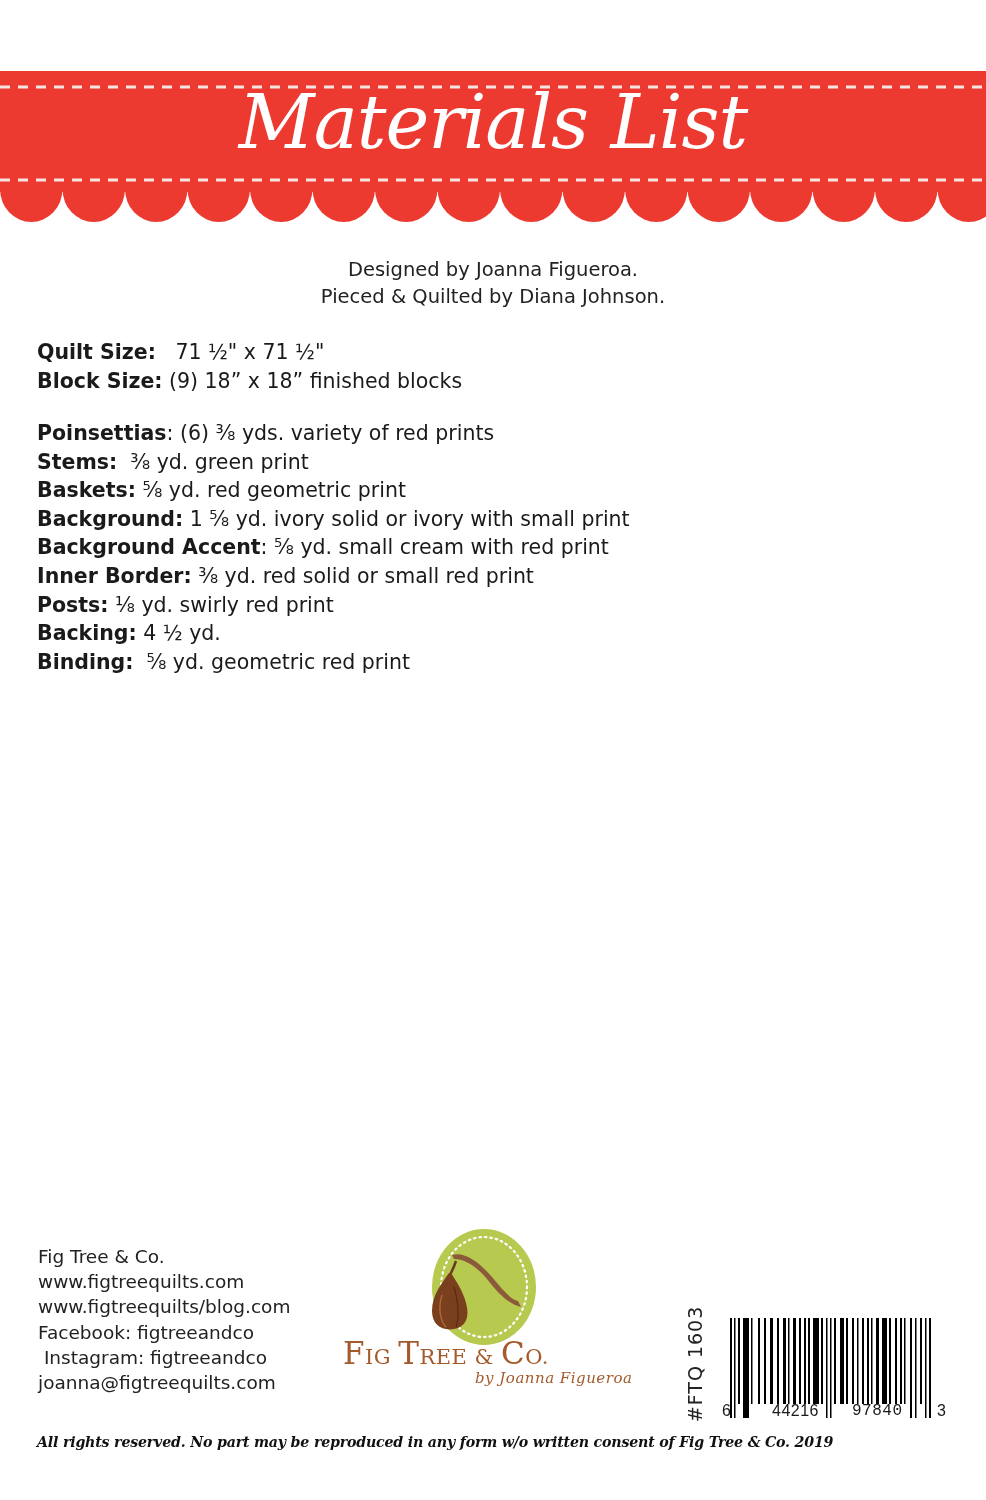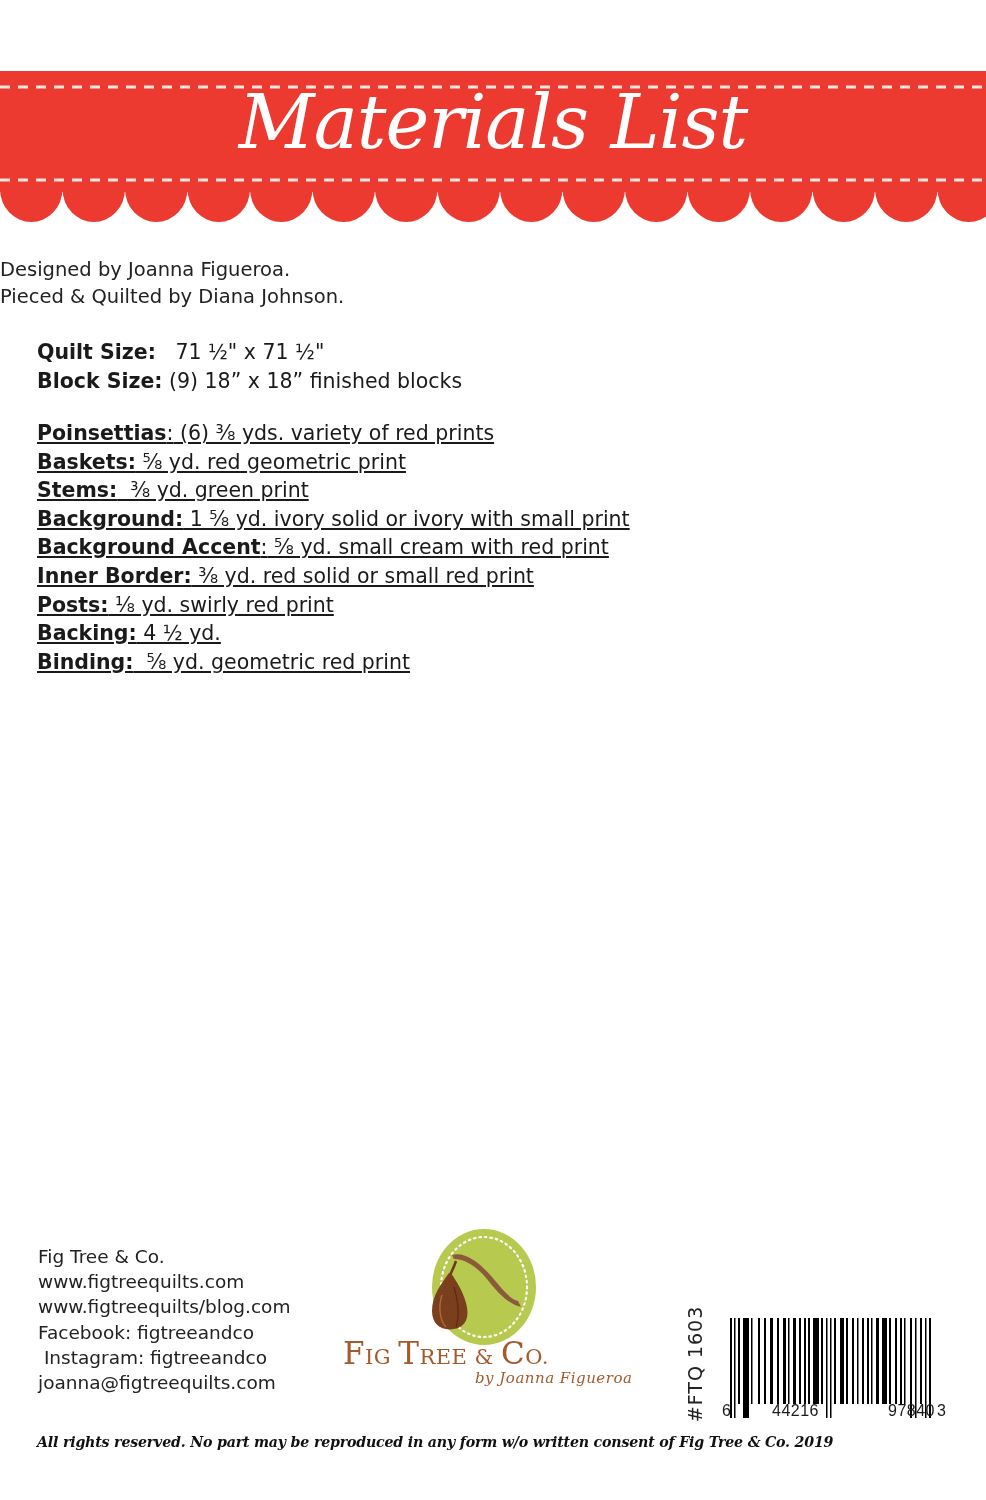--- a/index.html
+++ b/index.html
@@ -8,25 +8,25 @@
     font-family: "DejaVu Sans", sans-serif; color: #1a1a1a;
   }
   .banner { position: absolute; left: 0; top: 71px; width: 986px; height: 155px; }
   .banner svg { display: block; }
   .banner-title {
     position: absolute; left: 0; top: 82px; width: 986px; text-align: center;
     font-family: "DejaVu Serif", serif; font-style: italic; font-size: 74px; color: #ffffff;
     letter-spacing: -1px; line-height: 1;
   }
   .credits {
-    position: absolute; left: 0; top: 256px; width: 986px; text-align: left;
+    position: absolute; left: 0; top: 256px; width: 986px; text-align: center;
     font-size: 19.5px; line-height: 27px; color: #222;
   }
   .specs { position: absolute; left: 37px; top: 338px; font-size: 20.5px; line-height: 28.5px; }
-  .materials { position: absolute; left: 37px; top: 419px; font-size: 20.5px; line-height: 28.6px; text-decoration: underline; }
+  .materials { position: absolute; left: 37px; top: 419px; font-size: 20.5px; line-height: 28.6px; }
   .row { white-space: nowrap; }
   .lbl { font-weight: bold; }
   .contact {
     position: absolute; left: 38px; top: 1244px; font-size: 18.5px; line-height: 25.2px; color: #222;
   }
   .logo { position: absolute; left: 330px; top: 1225px; width: 320px; height: 175px; }
   .logo-name {
     position: absolute; left: 13px; top: 110px; font-family: "DejaVu Serif", serif;
     color: #a45a2b; font-size: 21px; letter-spacing: 0.5px; white-space: nowrap;
   }
@@ -94,22 +94,22 @@
   <div class="row">
     <span class="lbl">Quilt Size:</span><span style="white-space:pre">   71 ½" x 71 ½"</span>
   </div>
   <div class="row">
     <span class="lbl">Block Size:</span><span style="white-space:pre"> (9) 18” x 18” finished blocks</span>
   </div>
 </div>
 
 <div class="materials">
   <div class="row"><span class="lbl">Poinsettias</span><span>:</span><span style="white-space:pre"> (6) ⅜ yds. variety of red prints</span></div>
+  <div class="row"><span class="lbl">Stems:</span><span></span><span style="white-space:pre">  ⅜ yd. green print</span></div>
   <div class="row"><span class="lbl">Baskets:</span><span></span><span style="white-space:pre"> ⅝ yd. red geometric print</span></div>
-  <div class="row"><span class="lbl">Stems:</span><span></span><span style="white-space:pre">  ⅜ yd. green print</span></div>
   <div class="row"><span class="lbl">Background:</span><span></span><span style="white-space:pre"> 1 ⅝ yd. ivory solid or ivory with small print</span></div>
   <div class="row"><span class="lbl">Background Accent</span><span>:</span><span style="white-space:pre"> ⅝ yd. small cream with red print</span></div>
   <div class="row"><span class="lbl">Inner Border:</span><span></span><span style="white-space:pre"> ⅜ yd. red solid or small red print</span></div>
   <div class="row"><span class="lbl">Posts:</span><span></span><span style="white-space:pre"> ⅛ yd. swirly red print</span></div>
   <div class="row"><span class="lbl">Backing:</span><span></span><span style="white-space:pre"> 4 ½ yd.</span></div>
   <div class="row"><span class="lbl">Binding:</span><span></span><span style="white-space:pre">  ⅝ yd. geometric red print</span></div>
 </div>
 
 <div class="contact">
   <div>Fig Tree &amp; Co.</div>
@@ -175,17 +175,17 @@
       <rect x="178" y="2" width="2" height="86" fill="#000"></rect>
       <rect x="182" y="2" width="1.5" height="86" fill="#000"></rect>
       <rect x="188" y="2" width="2" height="100" fill="#000"></rect>
       <rect x="193" y="2" width="1.5" height="100" fill="#000"></rect>
       <rect x="198" y="2" width="2" height="86" fill="#000"></rect>
       <rect x="203" y="2" width="1.5" height="100" fill="#000"></rect>
       <rect x="207" y="2" width="2" height="100" fill="#000"></rect>
     </svg>
   <div style="position:absolute;left:0;top:86px;font-size:16px;font-family:'Liberation Sans',sans-serif;">6</div>
   <div style="position:absolute;left:50px;top:86px;font-size:16px;font-family:Liberation Sans, sans-serif;letter-spacing:0.5px;">44216</div>
-  <div style="position:absolute;left:130px;top:86px;font-size:16px;font-family:Liberation Sans, sans-serif;letter-spacing:0.5px;margin-left:36px;">97840</div>
+  <div style="position:absolute;left:130px;top:86px;font-size:16px;font-family:Liberation Mono, monospace;letter-spacing:0.5px;">97840</div>
   <div style="position:absolute;left:215px;top:86px;font-size:16px;font-family:'Liberation Sans',sans-serif;">3</div>
 </div>
 
 <div class="copyright">All rights reserved. No part may be reproduced in any form w/o written consent of Fig Tree &amp; Co. 2019</div>
 
 </body></html>

